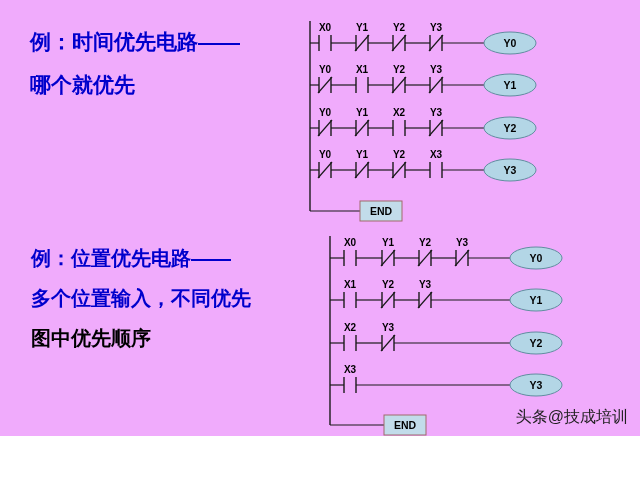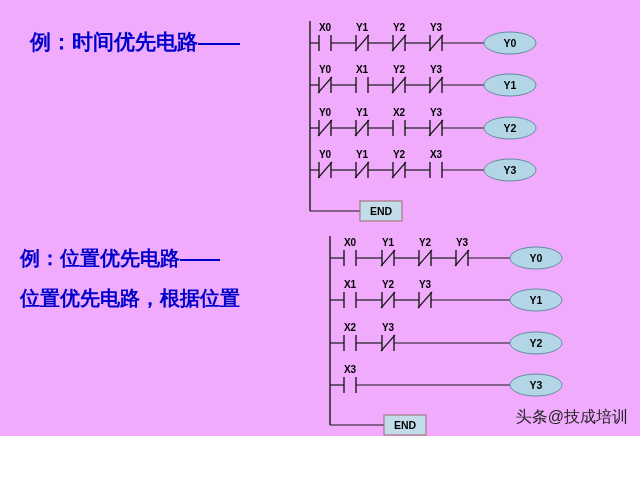--- a/index.html
+++ b/index.html
@@ -5,40 +5,41 @@
   html,body{margin:0;padding:0;background:#fff;}
   .slide{
     position:relative;
     width:640px;height:436px;
     background:#f0abfc;
     font-family:"Liberation Sans",sans-serif;
     overflow:hidden;
   }
   .text-block{position:absolute;font-weight:bold;}
   .block1{left:30px;top:20px;font-size:21px;line-height:43px;}
-  .block2{left:20px;top:238px;font-size:20px;line-height:40px;}
+  .block2{left:31px;top:238px;font-size:20px;line-height:40px;}
   .line.blue{color:var(--text-blue,#0000cc);}
   .line.black{color:var(--text-black,#000);}
   .ladder{position:absolute;}
   #ladder-1{left:298px;top:15px;}
   #ladder-2{left:318px;top:232px;}
   .contact-label{font-family:"Liberation Sans",sans-serif;font-size:10px;font-weight:bold;fill:#000;}
   .coil-label{font-family:"Liberation Sans",sans-serif;font-size:10.5px;font-weight:bold;fill:#000;}
   .watermark{
     position:absolute;right:12px;bottom:8px;
     font-size:16px;font-weight:normal;color:#1f1f1f;
   }
 </style>
 </head>
 <body>
 
 <div class="slide">
 
   <div class="text-block block1">
       <div class="line blue">例：时间优先电路——</div>
+      <div class="line blue">哪个就优先</div>
     </div>
 
   <svg class="ladder" id="ladder-1" xmlns="http://www.w3.org/2000/svg" width="250" height="212" viewBox="0 0 250 212">
       <line x1="12" y1="6" x2="12" y2="196" stroke="#1a1a1a" stroke-width="1.4"></line>
       <g>
         <line x1="12" y1="28" x2="21" y2="28" stroke="#1a1a1a" stroke-width="1.2"></line>
         <line x1="21" y1="20" x2="21" y2="36" stroke="#1a1a1a" stroke-width="1.4"></line>
         <line x1="33" y1="20" x2="33" y2="36" stroke="#1a1a1a" stroke-width="1.4"></line>
         <text x="27" y="16" text-anchor="middle" class="contact-label">X0</text>
         <line x1="33" y1="28" x2="58" y2="28" stroke="#1a1a1a" stroke-width="1.2"></line>
@@ -134,21 +135,22 @@
       </g>
       <g>
         <line x1="12" y1="196" x2="62" y2="196" stroke="#1a1a1a" stroke-width="1.2"></line>
         <rect x="62" y="186" width="42" height="20" fill="#c2dcea" stroke="#a06a6a" stroke-width="1"></rect>
         <text x="83" y="199.5" text-anchor="middle" class="coil-label">END</text>
       </g>
     </svg>
 
   <div class="text-block block2">
       <div class="line blue">例：位置优先电路——</div>
-      <div class="line blue">位置优先电路，根据位置</div>
+      <div class="line blue">多个位置输入，不同优先</div>
+      <div class="line black">图中优先顺序</div>
     </div>
 
   <svg class="ladder" id="ladder-2" xmlns="http://www.w3.org/2000/svg" width="255" height="218" viewBox="0 0 255 218">
       <line x1="12" y1="4" x2="12" y2="193" stroke="#1a1a1a" stroke-width="1.4"></line>
       <g>
         <line x1="12" y1="26" x2="26" y2="26" stroke="#1a1a1a" stroke-width="1.2"></line>
         <line x1="26" y1="18" x2="26" y2="34" stroke="#1a1a1a" stroke-width="1.4"></line>
         <line x1="38" y1="18" x2="38" y2="34" stroke="#1a1a1a" stroke-width="1.4"></line>
         <text x="32" y="14" text-anchor="middle" class="contact-label">X0</text>
         <line x1="38" y1="26" x2="64" y2="26" stroke="#1a1a1a" stroke-width="1.2"></line>

